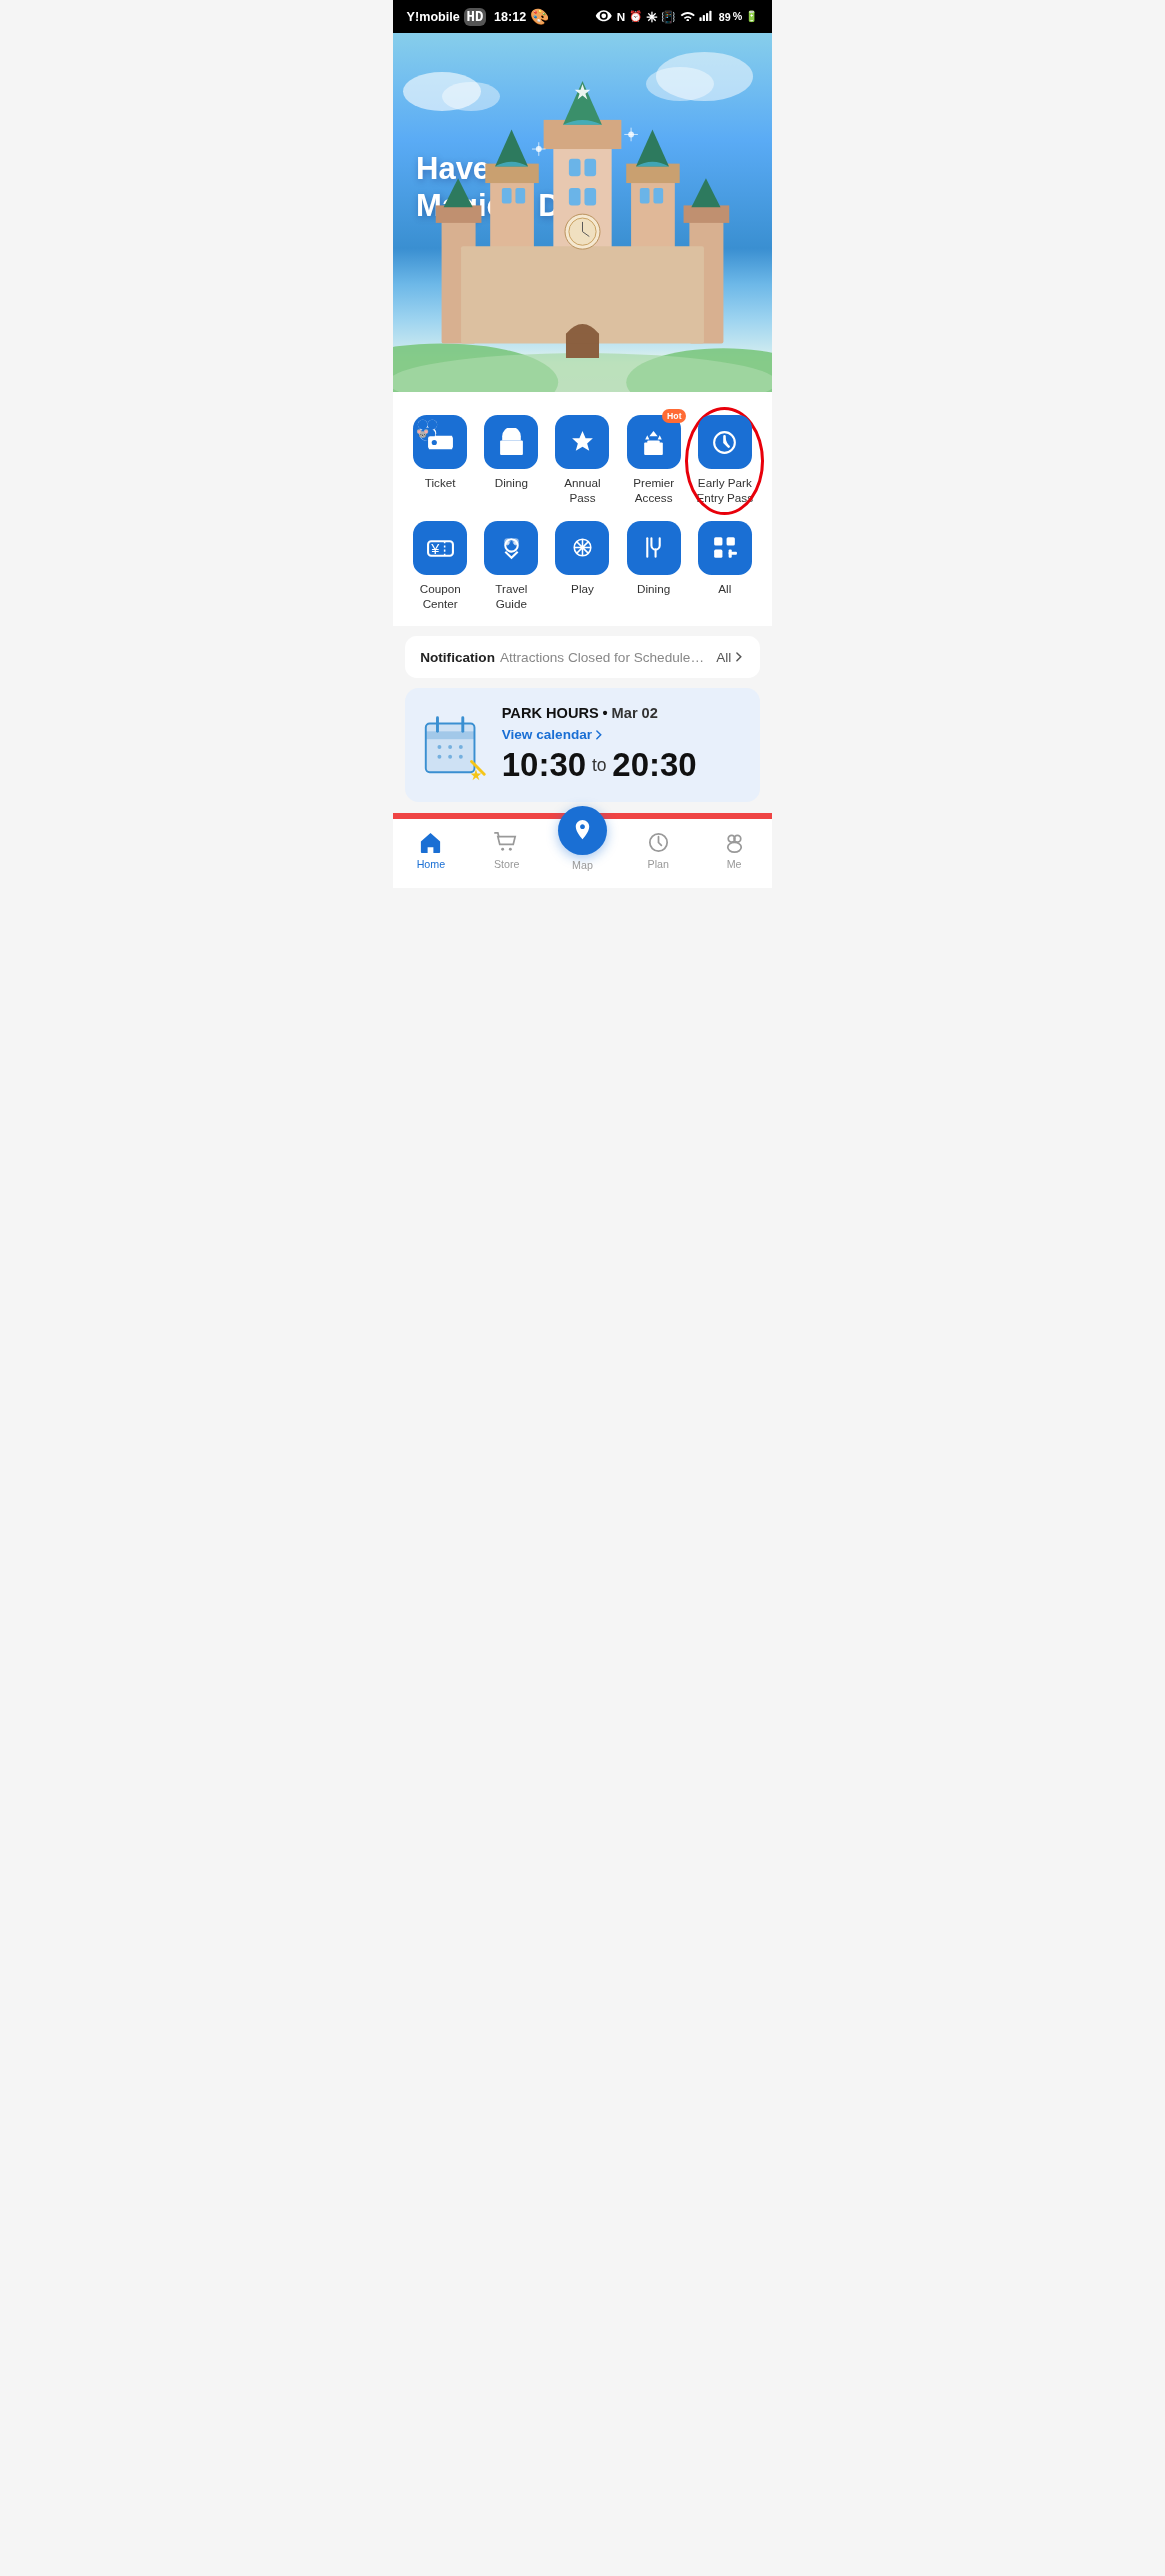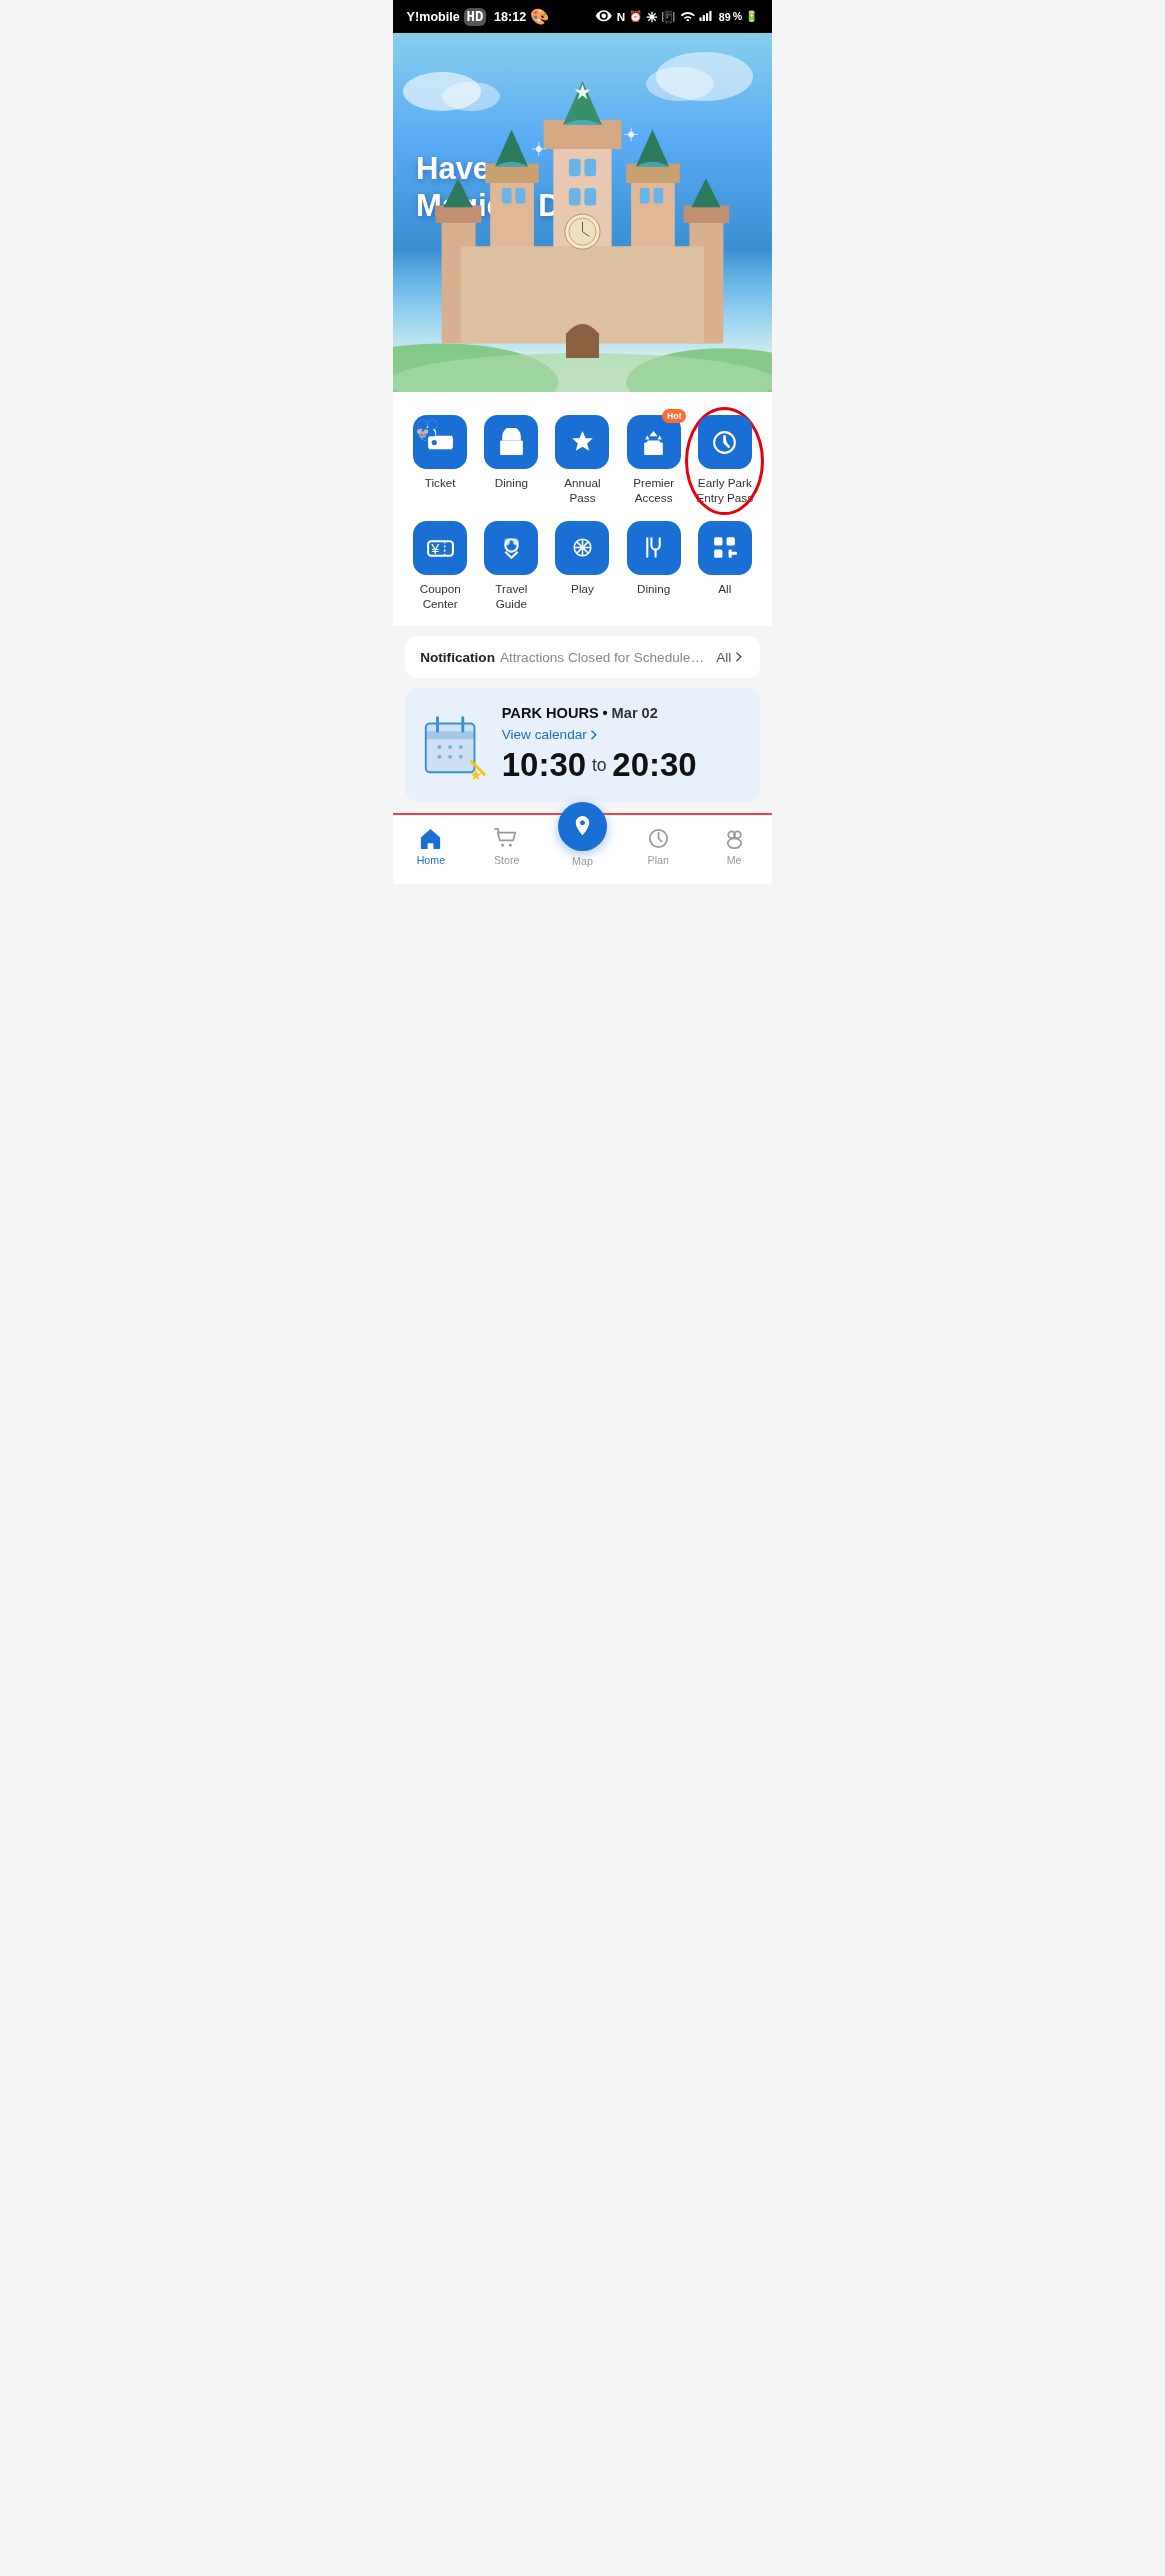--- a/index.html
+++ b/index.html
@@ -191,21 +191,21 @@
       display: flex;
       align-items: flex-end;
       gap: 3.9px;
     }
     .park-hours-date {
       color: #333;
     }
     .view-calendar {
       color: #1a6fd4;
       font-size: 13.6px;
-      font-weight: 400;
+      font-weight: 700;
       display: flex;
       align-items: center;
     }
     .park-hours-time {
       font-size: 33px;
       font-weight: 800;
       color: #111;
       margin-top: 3.9px;
       display: flex;
       align-items: center;
@@ -213,21 +213,21 @@
     }
     .to-text {
       font-size: 17.5px;
       font-weight: 500;
       color: #333;
     }
 
     
     .bottom-nav {
       background: #fff;
-      border-top: 2px solid #ef4444;
+      border-top: 6px solid #ef4444;
       display: flex;
       justify-content: space-around;
       align-items: center;
       padding: 9.7px 0 17.5px;
       position: sticky;
       bottom: 0;
       text-align: center;
     }
     .bottom-nav-item {
       display: flex;

